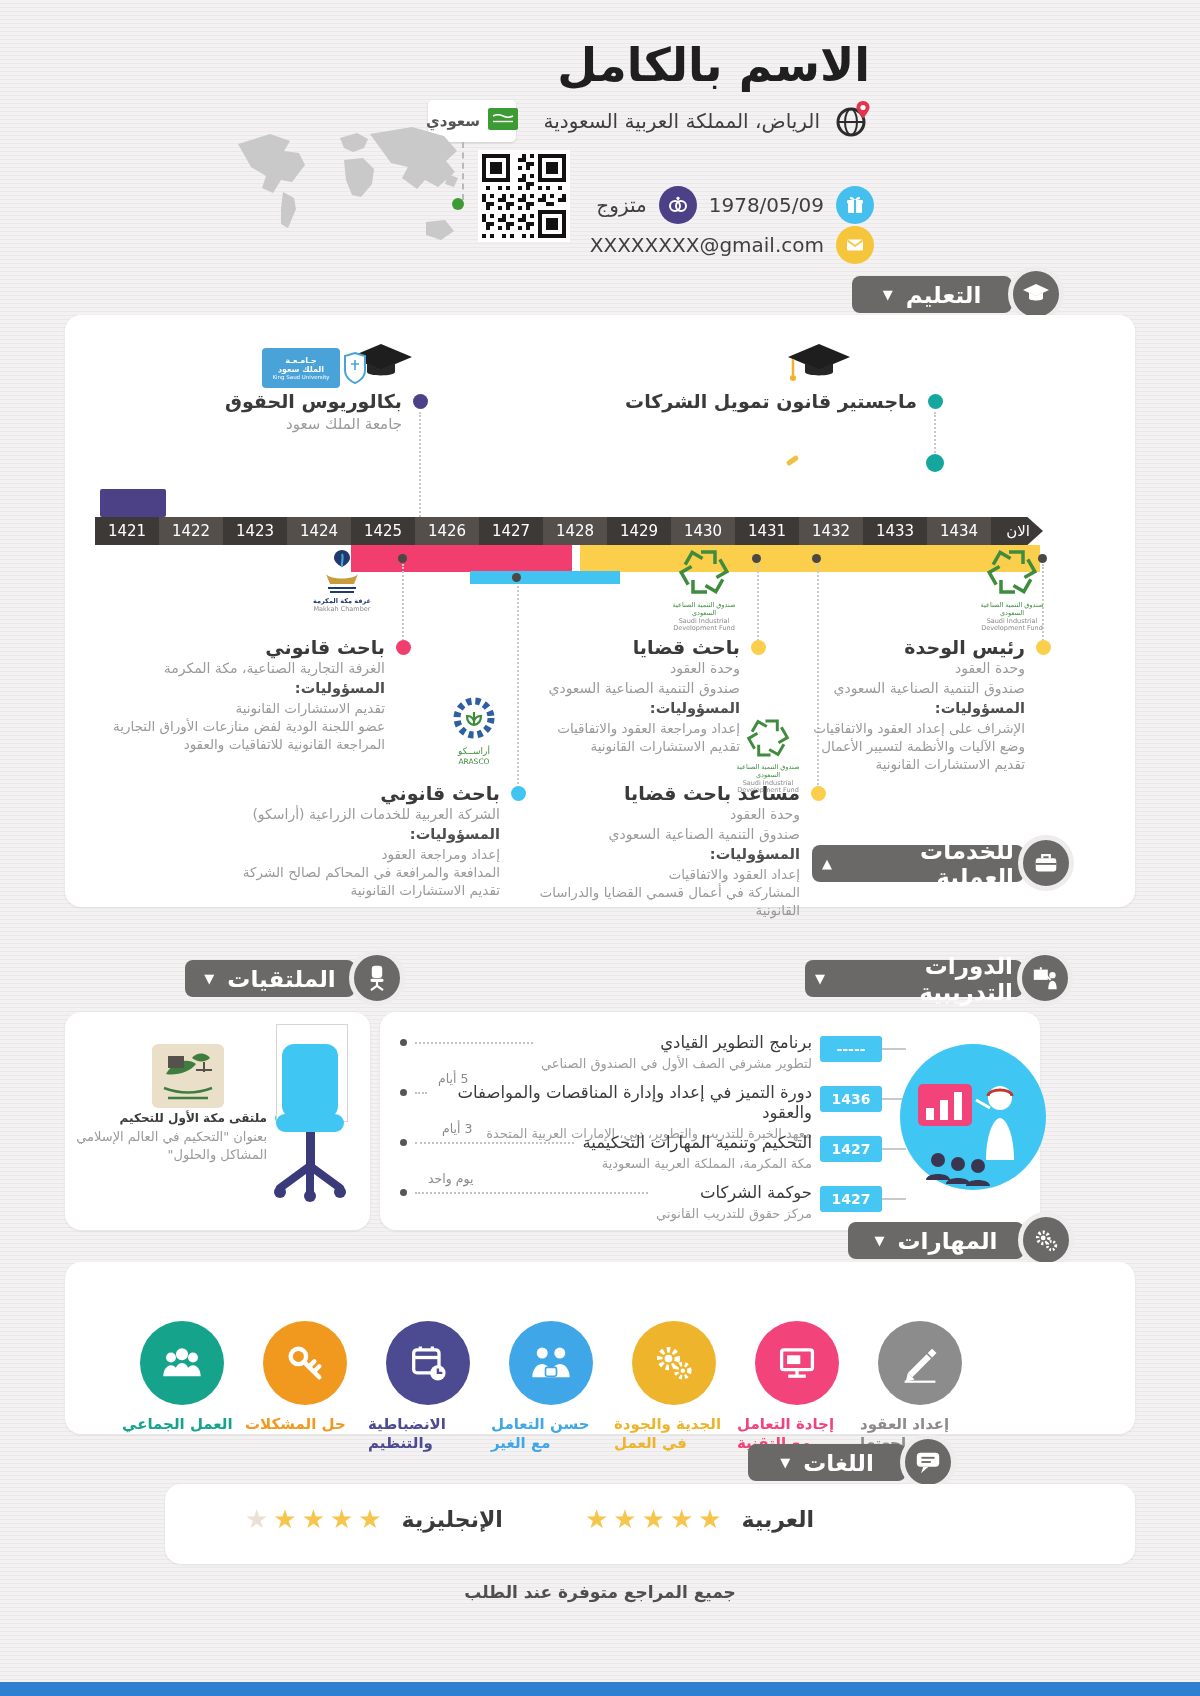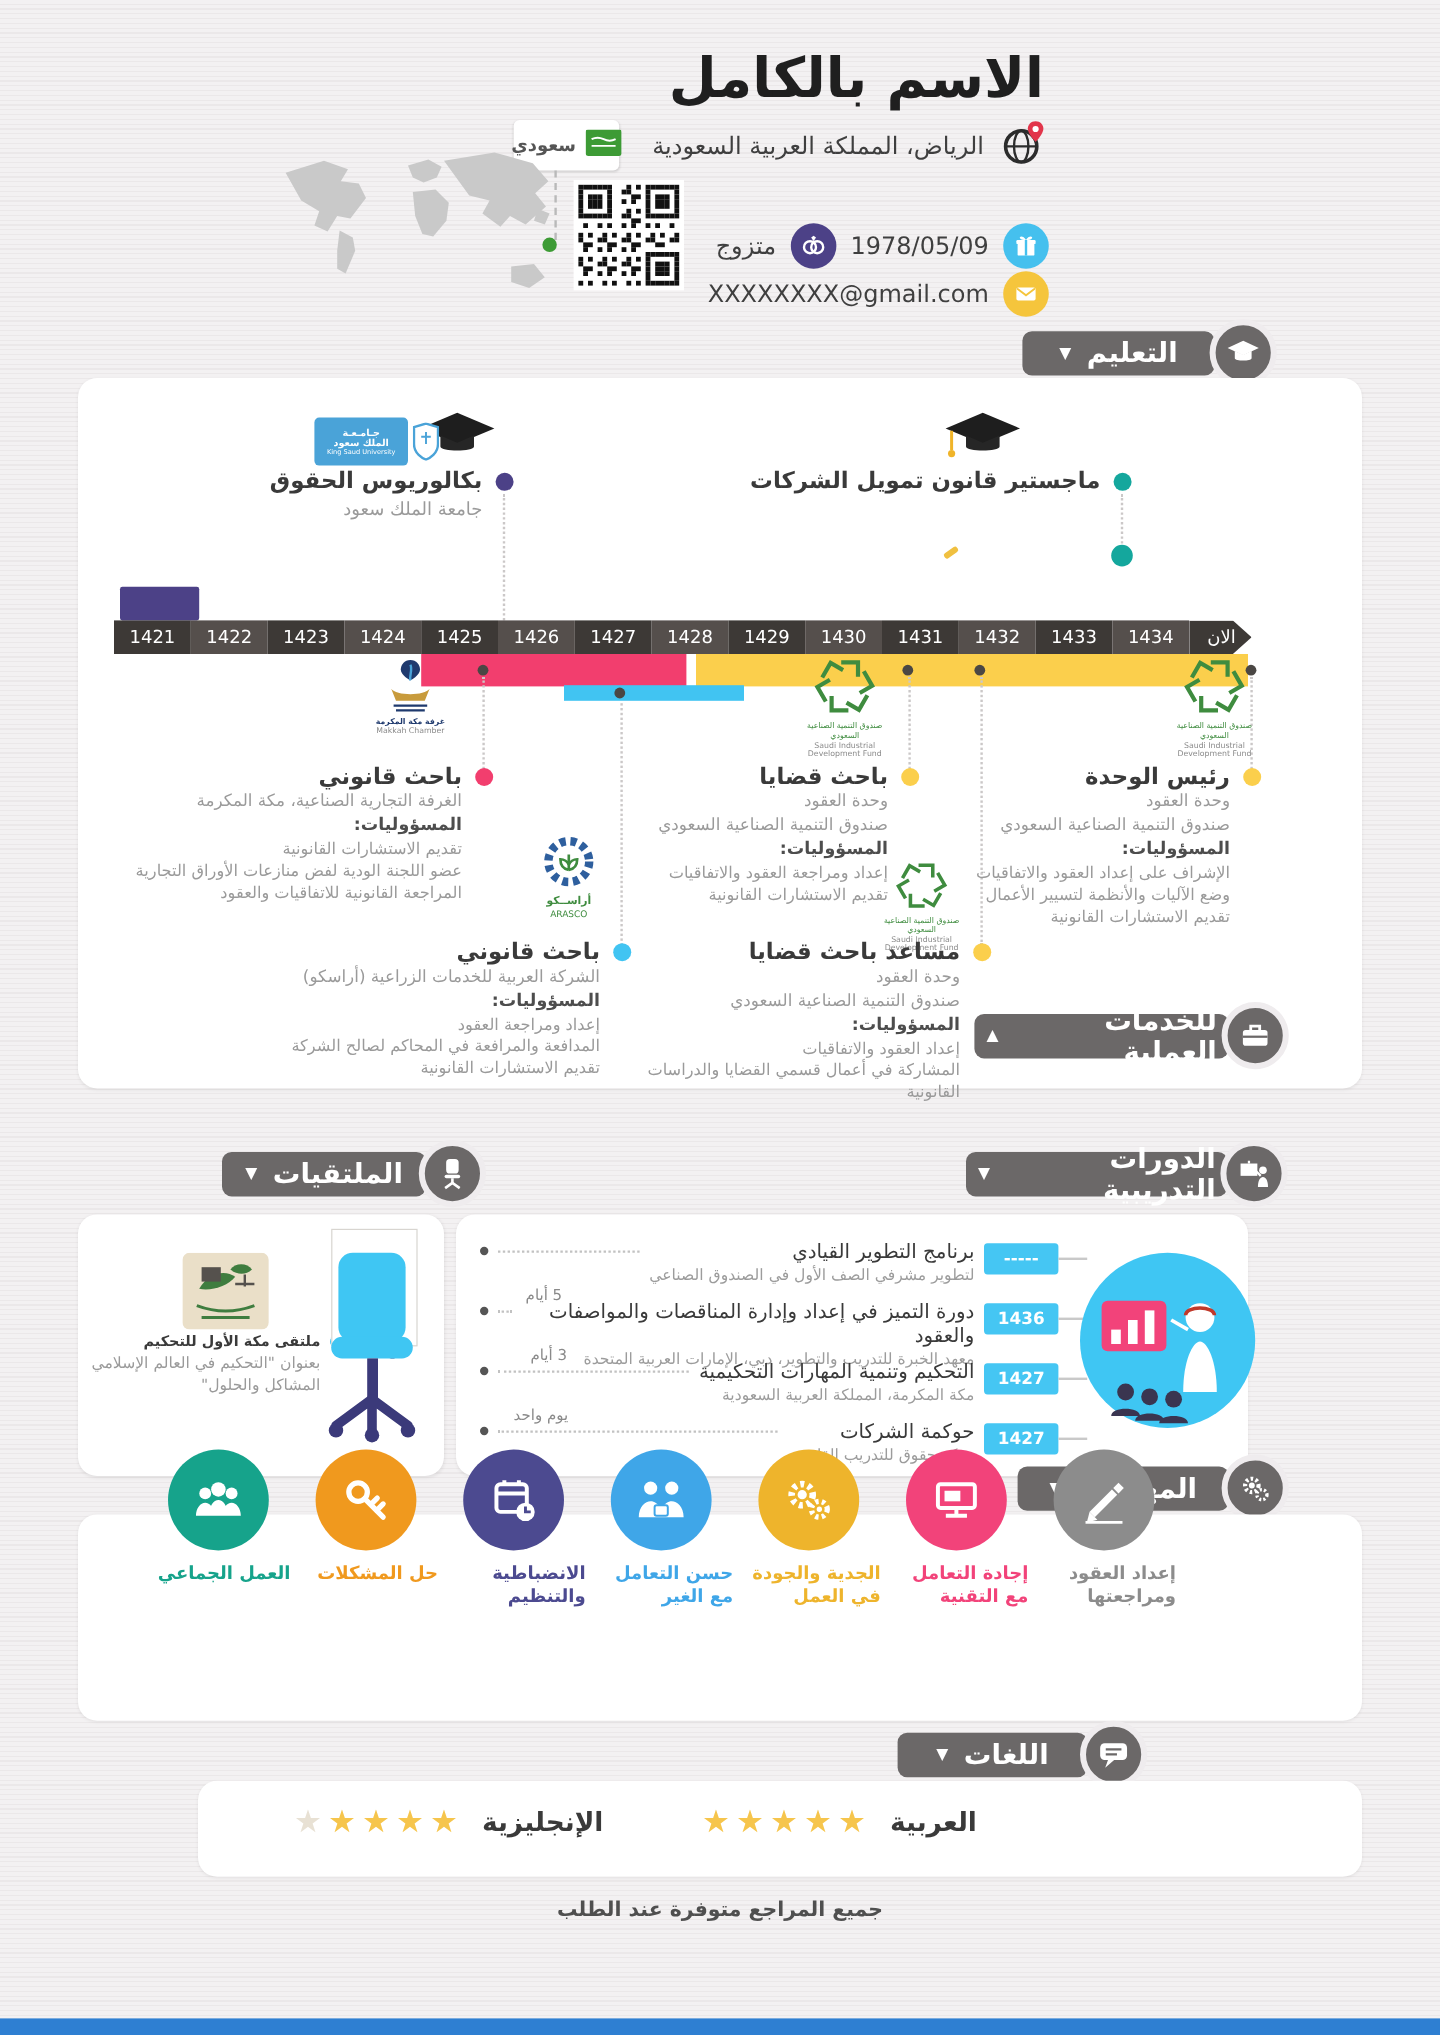--- a/index.html
+++ b/index.html
@@ -54,21 +54,21 @@
   .c-main{text-align:right}
   .c-title{font-size:16.5px;font-weight:normal;color:#3a3a3a;line-height:20px}
   .c-org{font-size:13px;color:#9c9c9c;line-height:17px;margin-top:2px}
   .c-leader{flex:1;border-top:2px dotted #c2c2c2;margin-top:9px;min-width:12px}
   .c-dot{width:7px;height:7px;background:#555;border-radius:50%;margin-top:6px;flex:none}
   .duration{position:absolute;font-size:12.5px;color:#8a8a8a}
   .badge{position:absolute;left:820px;width:62px;height:26px;border-radius:3px;color:#fff;
     font-weight:bold;font-size:14px;display:flex;align-items:center;justify-content:center}
   .blink{position:absolute;left:882px;width:24px;height:0;border-top:2px solid #c9c9c9}
   
-  .skill{position:absolute;top:1208px;width:120px;text-align:right}
+  .skill{position:absolute;top:1321px;width:120px;text-align:left}
   .s-circle{width:84px;height:84px;border-radius:50%;margin:0 auto;display:flex;align-items:center;justify-content:center}
   .s-label{margin-top:10px;font-size:15px;font-weight:bold;line-height:19px}
   
   .langpair{position:absolute;display:flex;align-items:center;gap:20px}
   .l-label{font-size:22px;font-weight:bold;color:#3a3a3a}
   .stars{display:flex;gap:5px;font-size:26px;line-height:1}
   .star.on{color:#f6c54c}.star.off{color:#e8e1d4}
   .footer{position:absolute;left:0;right:0;top:1582px;text-align:center;font-size:17px;font-weight:bold;color:#4f4f4f}
   .bottombar{position:absolute;left:0;right:0;top:1682px;height:14px}
   .flip{position:absolute;background:#fff;border:1px solid #d8d5d0}
@@ -724,21 +724,21 @@
     <div class="cap" style="color:#3f8c3f">صندوق التنمية الصناعية السعودي</div>
     <div class="cap">Saudi Industrial Development Fund</div>
   </div>
 
   <div class="logo" style="left:438px;top:694px;width:72px">
     <svg width="48" height="48" viewBox="0 0 48 48">
         <circle cx="24" cy="24" r="17" fill="none" stroke="#2e5f9e" stroke-width="7" stroke-dasharray="5 4"></circle>
         <circle cx="24" cy="24" r="13" fill="#fff"></circle>
         <path d="M24 31c0-6 0-10 0-13m0 13c-5-1-7-5-7-9 3 0 6 2 7 5m0 4c5-1 7-5 7-9-3 0-6 2-7 5" stroke="#3f8c3f" stroke-width="2.2" fill="none"></path>
       </svg>
-    <div class="cap" style="color:#3f8c3f;font-size:9px;font-weight:bold">أراســكو</div>
+    <div class="cap" style="color:#3f8c3f;font-size:9px;font-weight:normal">أراســكو</div>
     <div class="cap" style="color:#3f8c3f;font-size:7.5px">ARASCO</div>
   </div>
 
   <div class="logo" style="left:728px;top:716px;width:80px">
     <svg width="44" height="44" viewBox="0 0 52 52" stroke="#3f8c3f" stroke-width="3.5" fill="none">
         <g transform="translate(26,26)">
           <path d="M-3 -20 h14 v12"></path>
           <path d="M-3 -20 h14 v12" transform="rotate(120)"></path>
           <path d="M-3 -20 h14 v12" transform="rotate(240)"></path>
           <path d="M3 20 h-14 v-12"></path>

